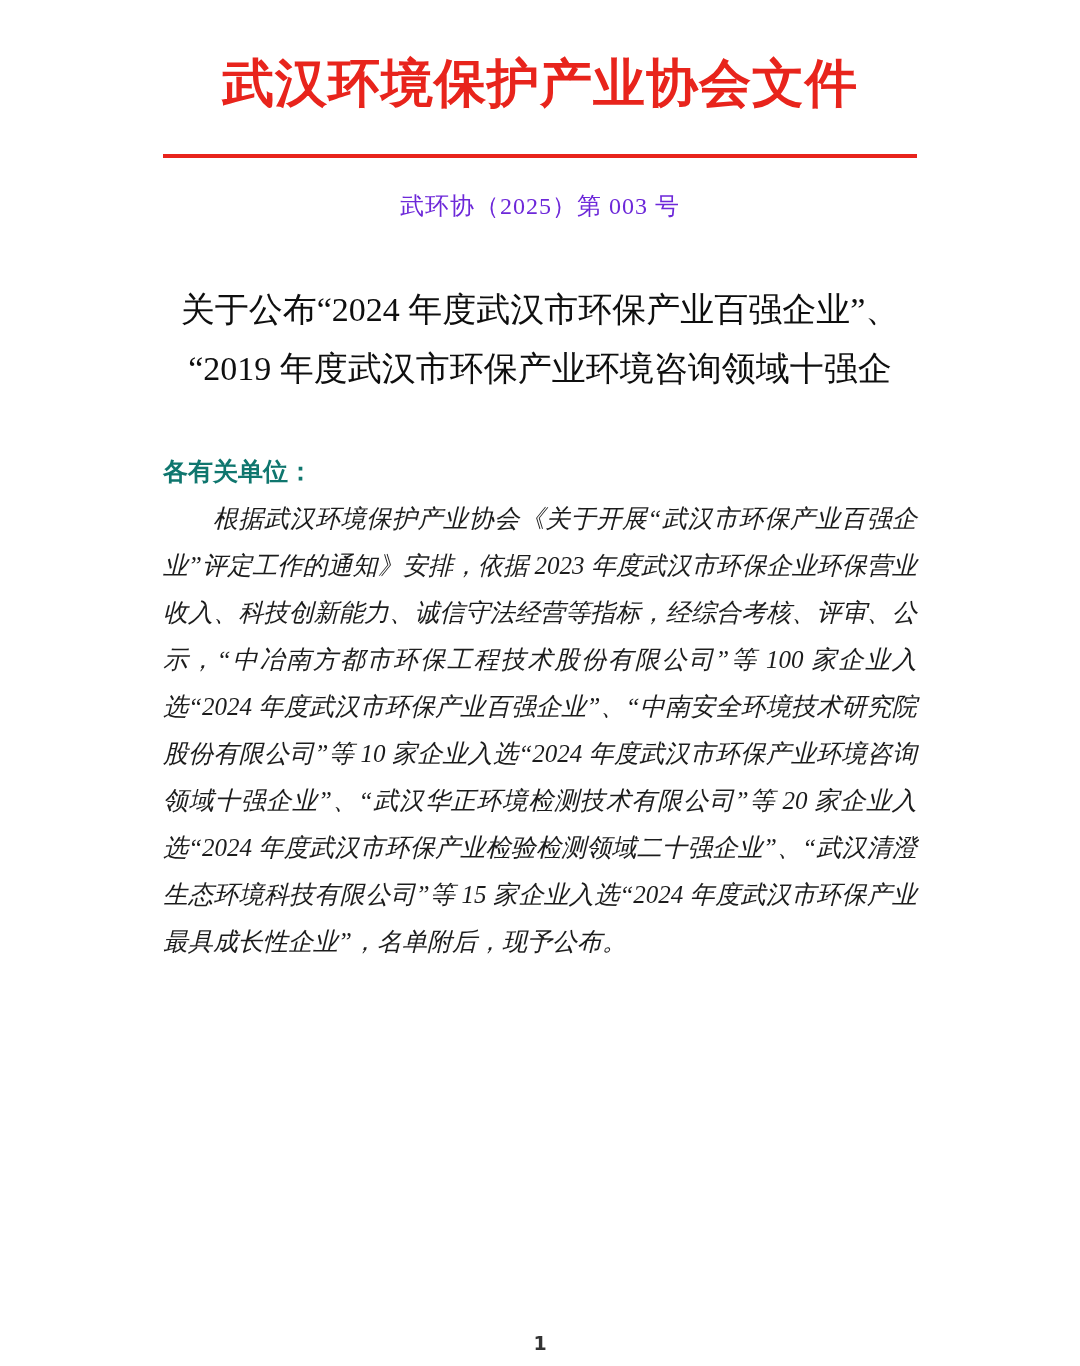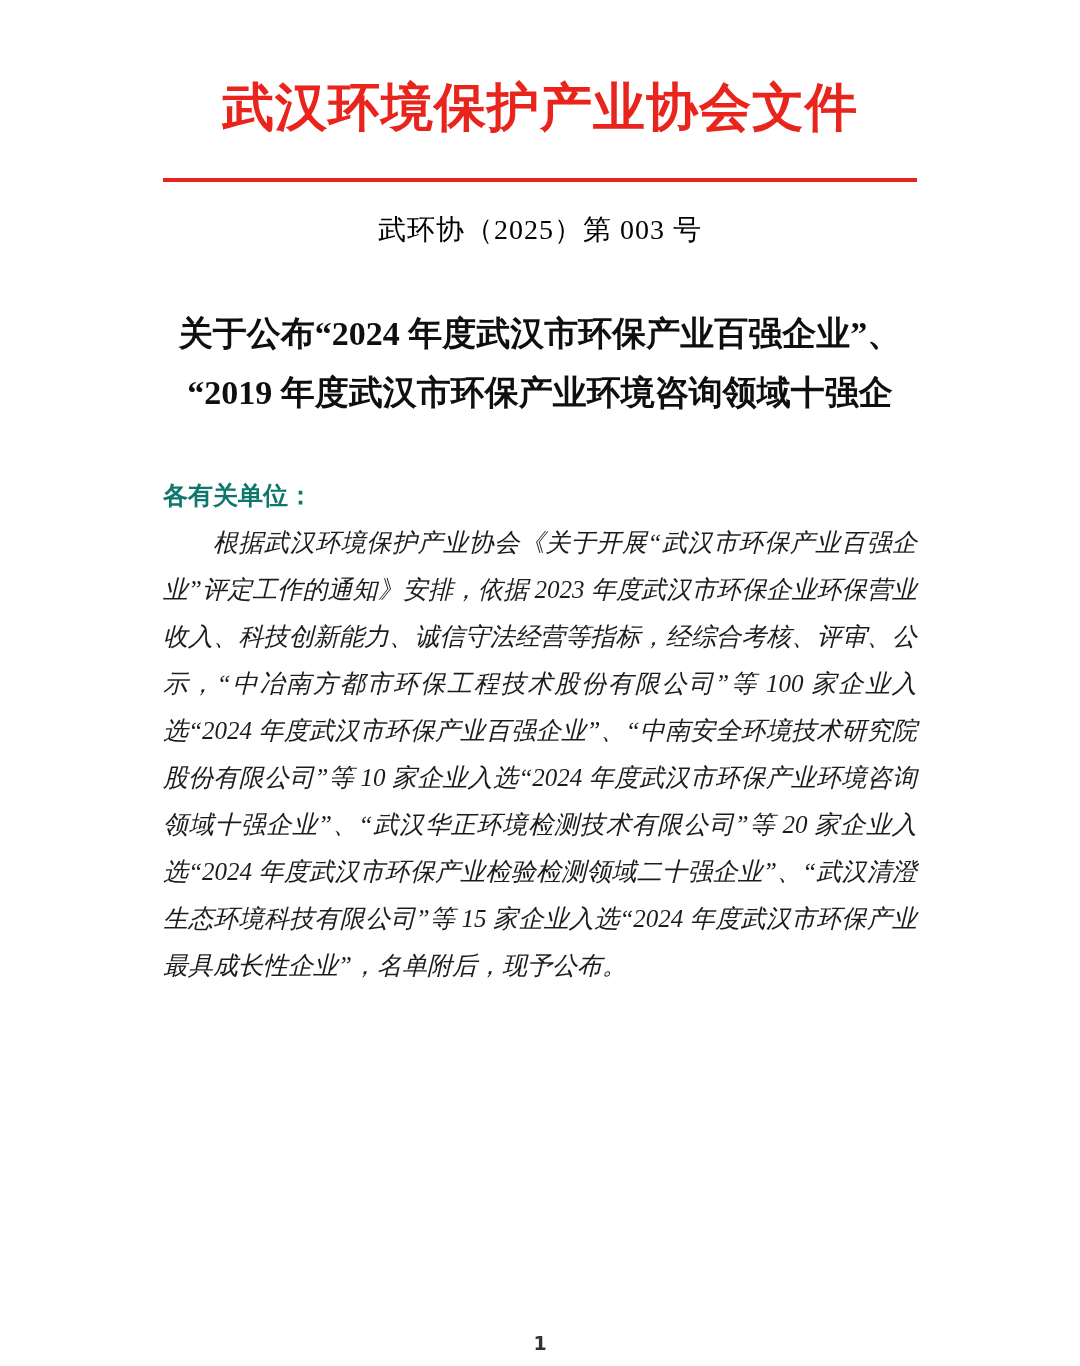--- a/index.html
+++ b/index.html
@@ -14,50 +14,50 @@
     background: #ffffff;
     overflow: hidden;
     font-family: "Liberation Serif", "DejaVu Serif", serif;
     color: #1c1c1c;
   }
   .content {
     width: 754px;
     margin: 0 auto;
   }
   .doc-header {
-    padding-top: 70px;
+    padding-top: 46px;
     text-align: center;
   }
   .org-title {
     margin: 0;
     font-size: 52px;
     line-height: 76px;
     font-weight: 700;
     color: var(--accent, #e8241c);
     letter-spacing: 1px;
     white-space: nowrap;
   }
   .red-divider {
     width: 754px;
     height: 4px;
     background: var(--accent, #e8241c);
     margin: 32px auto 0;
   }
   .doc-number {
     margin-top: 32px;
     text-align: center;
-    font-size: 28px;
+    font-size: 24px;
     line-height: 32px;
-    color: #000000;
+    color: #6d28d9;
     letter-spacing: 1px;
   }
   .doc-title {
     margin-top: 58px;
     text-align: center;
-    font-weight: 700;
+    font-weight: 400;
     color: #0f0f0f;
   }
   .doc-title .title-line {
     font-size: 34px;
     line-height: 59px;
     white-space: nowrap;
   }
   .doc-body {
     margin-top: 50px;
     font-size: 25px;

